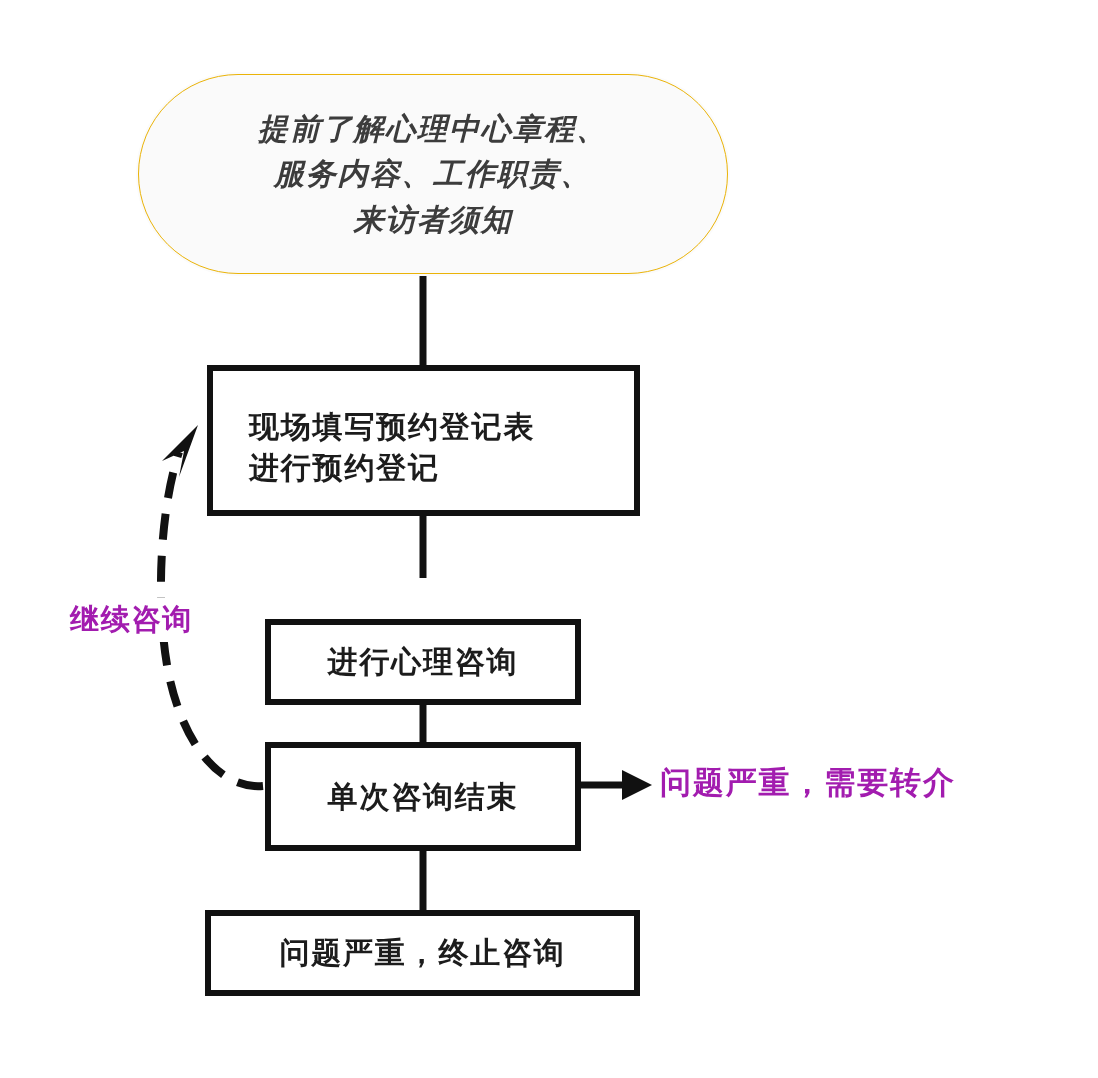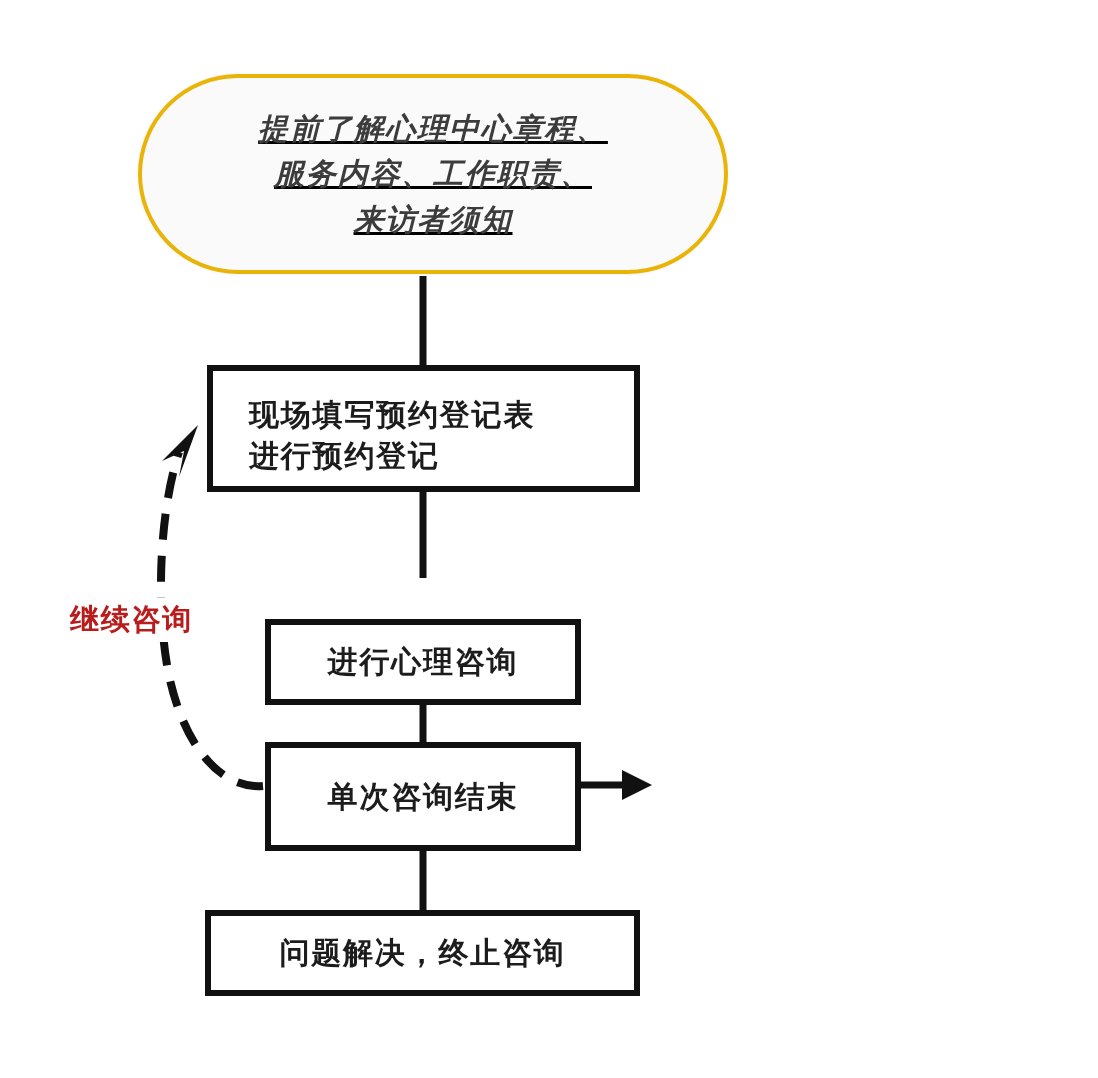--- a/index.html
+++ b/index.html
@@ -32,24 +32,23 @@
     display: flex;
     align-items: center;
     z-index: 3;
   }
   .node-rect {
     border: 6px solid #111111;
     background: #ffffff;
   }
   .node-pill {
     background: #fafafa;
-    border: 4px solid #eab308;
+    border: 1px solid #eab308;
     border-radius: 999px;
     box-shadow: 0 0 0 2px #fbfbfb;
-    text-decoration: underline;
   }
   .node-label {
     width: 100%;
     font-family: "DejaVu Serif", "Liberation Serif", serif;
     color: #1c1c1c;
     font-weight: 700;
     letter-spacing: 0.06em;
     white-space: pre-line;
   }
   
@@ -65,21 +64,21 @@
     font-size: 30px;
     line-height: 1.52;
     color: #3c3c3c;
     font-style: italic;
     font-weight: 700;
   }
   #node-register {
     left: 207px;
     top: 365px;
     width: 433px;
-    height: 127px;
+    height: 151px;
     padding: 15px 0 0 36px;
   }
   #node-register .node-label {
     text-align: left;
     font-size: 30px;
     line-height: 1.36;
   }
   #node-counseling {
     left: 265px;
     top: 575px;
@@ -114,21 +113,21 @@
   }
   #node-resolved .node-label {
     text-align: center;
     font-size: 30px;
     line-height: 1.2;
   }
   
   .free-label {
     position: absolute;
     font-family: "DejaVu Serif", "Liberation Serif", serif;
-    color: #b91c1c;
+    color: #a21caf;
     font-weight: 700;
     letter-spacing: 0.06em;
     white-space: nowrap;
     z-index: 4;
   }
   #label-referral {
     left: 660px;
     top: 762px;
     font-size: 31px;
   }
@@ -179,19 +178,20 @@
 
   <div class="node node-rect" id="node-counseling">
     <div class="node-label">进行心理咨询</div>
   </div>
 
   <div class="node node-rect" id="node-session-end">
     <div class="node-label">单次咨询结束</div>
   </div>
 
   <div class="node node-rect" id="node-resolved">
-    <div class="node-label">问题解决，终止咨询</div>
+    <div class="node-label">问题严重，终止咨询</div>
   </div>
 
+  <div class="free-label" id="label-referral">问题严重，需要转介</div>
 
   <div class="free-label" id="label-continue">继续咨询</div>
 
 </div>
 
 </body></html>

